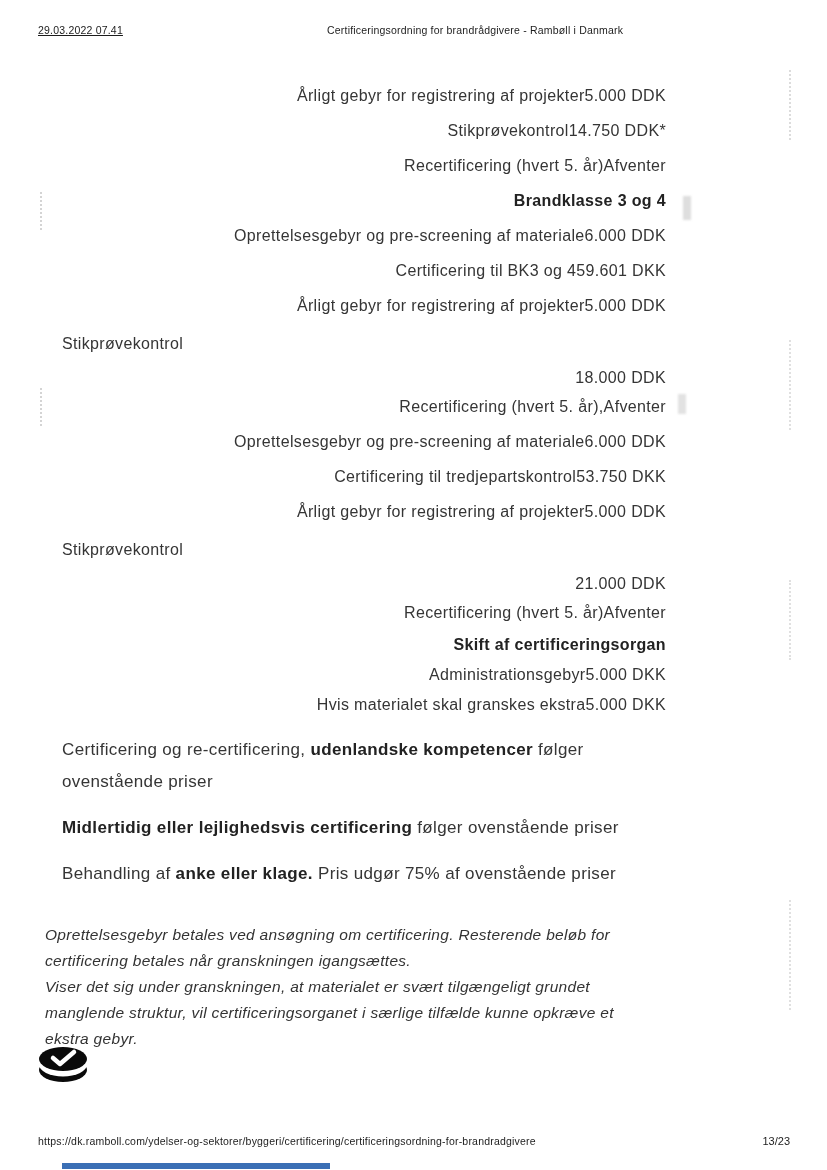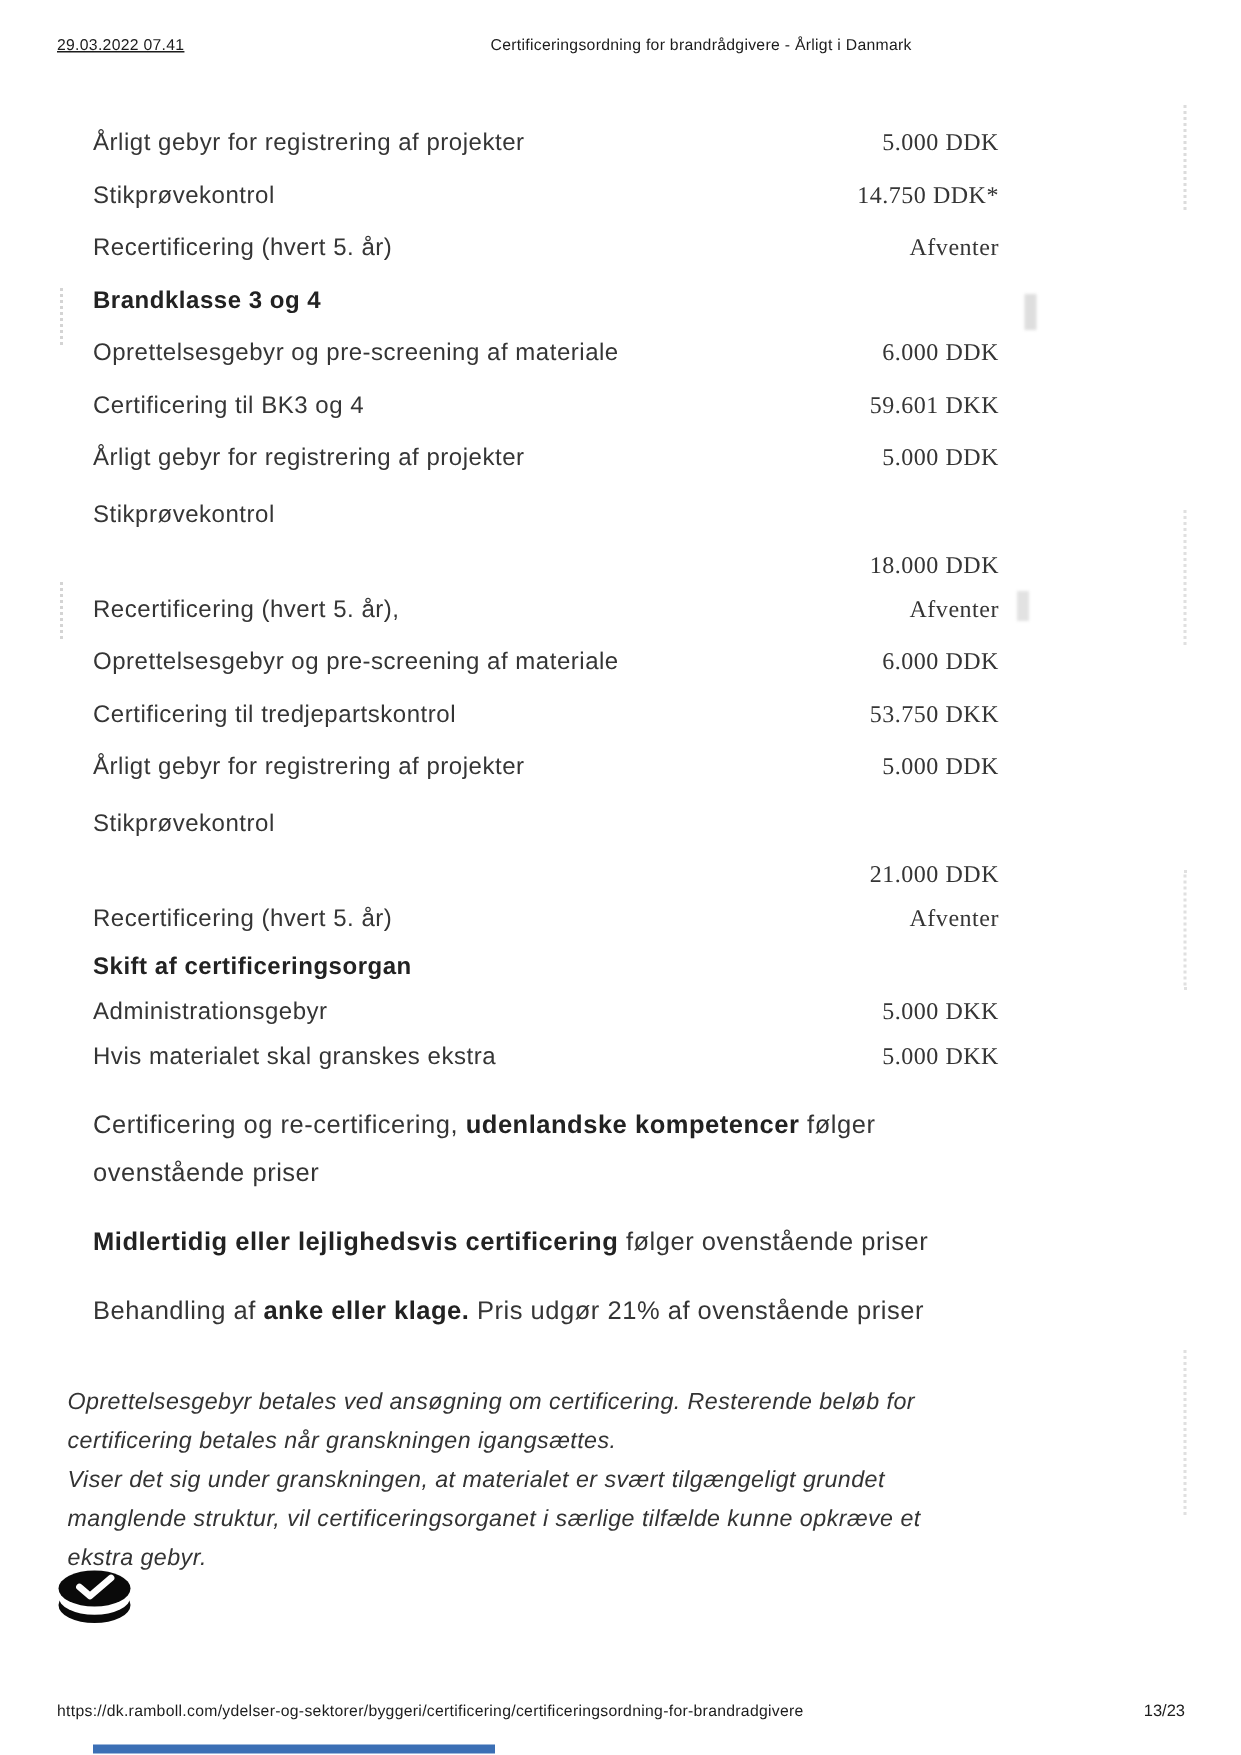--- a/index.html
+++ b/index.html
@@ -11,28 +11,28 @@
   .page{position:absolute;inset:0;background:#fff;}
 
   
   .hdr-left{position:absolute;left:38px;top:24px;font-size:10.5px;color:#1c1c1c;letter-spacing:.2px;text-decoration:underline;}
   .hdr-title{position:absolute;left:327px;top:24px;font-size:10.5px;color:#1c1c1c;letter-spacing:.2px;}
   .ftr-url{position:absolute;left:38px;top:1135px;font-size:10.5px;color:#1c1c1c;letter-spacing:.2px;}
   .ftr-page{position:absolute;right:37px;top:1135px;font-size:11px;color:#1c1c1c;}
 
   
   .content{position:absolute;left:62px;top:78px;width:604px;}
-  .trow{display:flex;justify-content:space-between;align-items:center;height:35px;
+  .trow{display:flex;justify-content:flex-end;align-items:center;height:35px;
         font-size:16px;letter-spacing:.35px;color:#353535;}
   .trow.compact{height:30px;}
   .trow.section{font-weight:bold;color:#222;}
   .trow.tall{height:56px;margin-top:10px;flex-direction:column;align-items:stretch;justify-content:space-between;}
   .trow.tall .tlabel{align-self:flex-start;padding-top:2px;}
   .trow.tall .tvalue{align-self:flex-end;padding-bottom:2px;}
-  .tvalue{white-space:nowrap;font-family:Liberation Serif, serif;}
+  .tvalue{white-space:nowrap;}
 
   .note{margin-top:14px;font-size:17px;letter-spacing:.35px;line-height:32px;color:#353535;}
   .note:first-of-type{margin-top:8px;}
   .note .b{font-weight:bold;color:#222;}
 
   
   .footnote{
     position:absolute;left:45px;top:922px;width:715px;
     font-size:15.5px;font-style:italic;letter-spacing:.3px;line-height:26px;color:#333;
     white-space:pre-line;
@@ -54,21 +54,21 @@
   .art.dotr2{left:789px;top:340px;height:90px;border-left:2px dotted #e0e0e0;}
   .art.dotr3{left:789px;top:580px;height:80px;border-left:2px dotted #e0e0e0;}
   .art.dotr4{left:789px;top:900px;height:110px;border-left:2px dotted #e0e0e0;}
 </style>
 </head>
 <body>
 
 <div class="page">
 
   <div class="hdr-left">29.03.2022 07.41</div>
-  <div class="hdr-title">Certificeringsordning for brandrådgivere - Årligt i Danmark</div>
+  <div class="hdr-title">Certificeringsordning for brandrådgivere - Rambøll i Danmark</div>
 
   <div class="content">
 
     <div class="trow">
       <span class="tlabel">Årligt gebyr for registrering af projekter</span>
       <span class="tvalue">5.000 DDK</span>
     </div>
     <div class="trow">
       <span class="tlabel">Stikprøvekontrol</span>
       <span class="tvalue">14.750 DDK*</span>
@@ -135,21 +135,21 @@
     </div>
     <div class="trow compact">
       <span class="tlabel">Hvis materialet skal granskes ekstra</span>
       <span class="tvalue">5.000 DKK</span>
     </div>
 
     <div class="note"><span>Certificering og re-certificering, </span><span class="b">udenlandske kompetencer</span><span> følger ovenstående priser</span></div>
 
     <div class="note"><span class="b">Midlertidig eller lejlighedsvis certificering</span><span> følger ovenstående priser</span></div>
 
-    <div class="note"><span>Behandling af </span><span class="b">anke eller klage.</span><span> Pris udgør 21% af ovenstående priser</span></div>
+    <div class="note"><span>Behandling af </span><span class="b">anke eller klage.</span><span> Pris udgør 75% af ovenstående priser</span></div>
   </div>
 
   <div class="footnote">Oprettelsesgebyr betales ved ansøgning om certificering. Resterende beløb for
 certificering betales når granskningen igangsættes.
 Viser det sig under granskningen, at materialet er svært tilgængeligt grundet
 manglende struktur, vil certificeringsorganet i særlige tilfælde kunne opkræve et
 ekstra gebyr.</div>
 
   <svg class="check-icon" viewBox="0 0 54 38" xmlns="http://www.w3.org/2000/svg">
     <ellipse cx="26" cy="25" rx="24" ry="12" fill="#0a0a0a"></ellipse>

